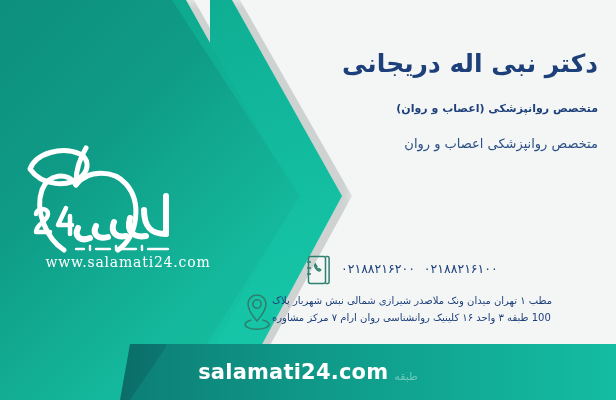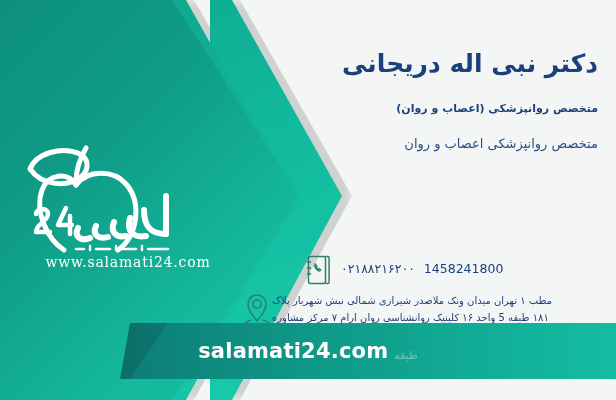--- a/index.html
+++ b/index.html
@@ -147,22 +147,22 @@
     font-size: 10px;
     line-height: 17px;
     direction: rtl;
     text-align: left;
     white-space: nowrap;
   }
 
   
   .footer {
     position: absolute;
-    left: 0; bottom: 9px;
-    width: 616px; height: 68px;
+    left: 0; bottom: 0;
+    width: 616px; height: 56px;
     z-index: 7;
   }
   .footer-bg {
     position: absolute;
     left: 130px; top: 0;
     width: 486px; height: 56px;
     background: linear-gradient(90deg, #0d7f77 0%, #0f9a89 40%, #14bda1 100%);
     clip-path: polygon(38px 0, 486px 0, 486px 56px, 0 56px);
   }
   .footer-wing {
@@ -251,35 +251,35 @@
     <div class="row row-phone">
       <div class="ico">
         <svg viewBox="0 0 28 32" width="28" height="32" fill="none" stroke="currentColor" stroke-width="1.5" aria-hidden="true">
           <rect x="4.5" y="2.5" width="17" height="27" rx="2"></rect>
           <path d="M21.5 2.5 h2 a1.6 1.6 0 0 1 1.6 1.6 v23.8 a1.6 1.6 0 0 1 -1.6 1.6 h-2"></path>
           <path d="M3 8 h4 M3 14 h4 M3 20 h4"></path>
           <path d="M11.2 10.4 c-0.7 0.7 -0.6 2.2 0.6 3.9 c1.2 1.7 2.7 2.8 3.6 2.6 c0.5 -0.1 0.9 -0.6 1.2 -1.1 l-1.7 -1.2 l-1 0.8 c-0.6 -0.4 -1.2 -1 -1.7 -1.8 l0.8 -0.9 l-1.1 -1.7 c-0.4 0.1 -0.6 0.2 -0.7 0.4 z"></path>
         </svg>
       </div>
       <div class="phone-nums">
-        <span>۰۲۱۸۸۲۱۶۲۰۰</span><span>1458241800</span>
+        <span>۰۲۱۸۸۲۱۶۲۰۰</span><span>۰۲۱۸۸۲۱۶۱۰۰</span>
       </div>
     </div>
 
     <div class="row row-addr">
       <div class="ico">
         <svg viewBox="0 0 30 40" width="30" height="40" fill="none" stroke="currentColor" stroke-width="1.5" aria-hidden="true">
           <path d="M15 3 c-5 0 -9 4 -9 9 c0 6.6 9 17 9 17 s9 -10.4 9 -17 c0 -5 -4 -9 -9 -9 z"></path>
           <circle cx="15" cy="12" r="4.2"></circle>
           <path d="M9.5 28 c-4 1 -6.5 2.6 -6.5 4.5 c0 2.6 5.4 4.7 12 4.7 s12 -2.1 12 -4.7 c0 -1.9 -2.5 -3.5 -6.5 -4.5"></path>
         </svg>
       </div>
       <div class="addr-lines">
         <div>مطب ۱ تهران میدان  ونک ملاصدر شیرازی شمالی نبش شهربار پلاک</div>
-        <div>۱۸۱ طبقه 5 واحد ۱۶ کلینیک روانشناسی روان ارام ۷ مرکز مشاوره</div>
+        <div>100 طبقه ۳ واحد ۱۶ کلینیک روانشناسی روان ارام ۷ مرکز مشاوره</div>
       </div>
     </div>
 
   </div>
 
   <div class="footer">
     <div class="footer-wing"></div>
     <div class="footer-bg"></div>
     <div class="footer-text">
       <span class="footer-site">salamati24.com</span>

